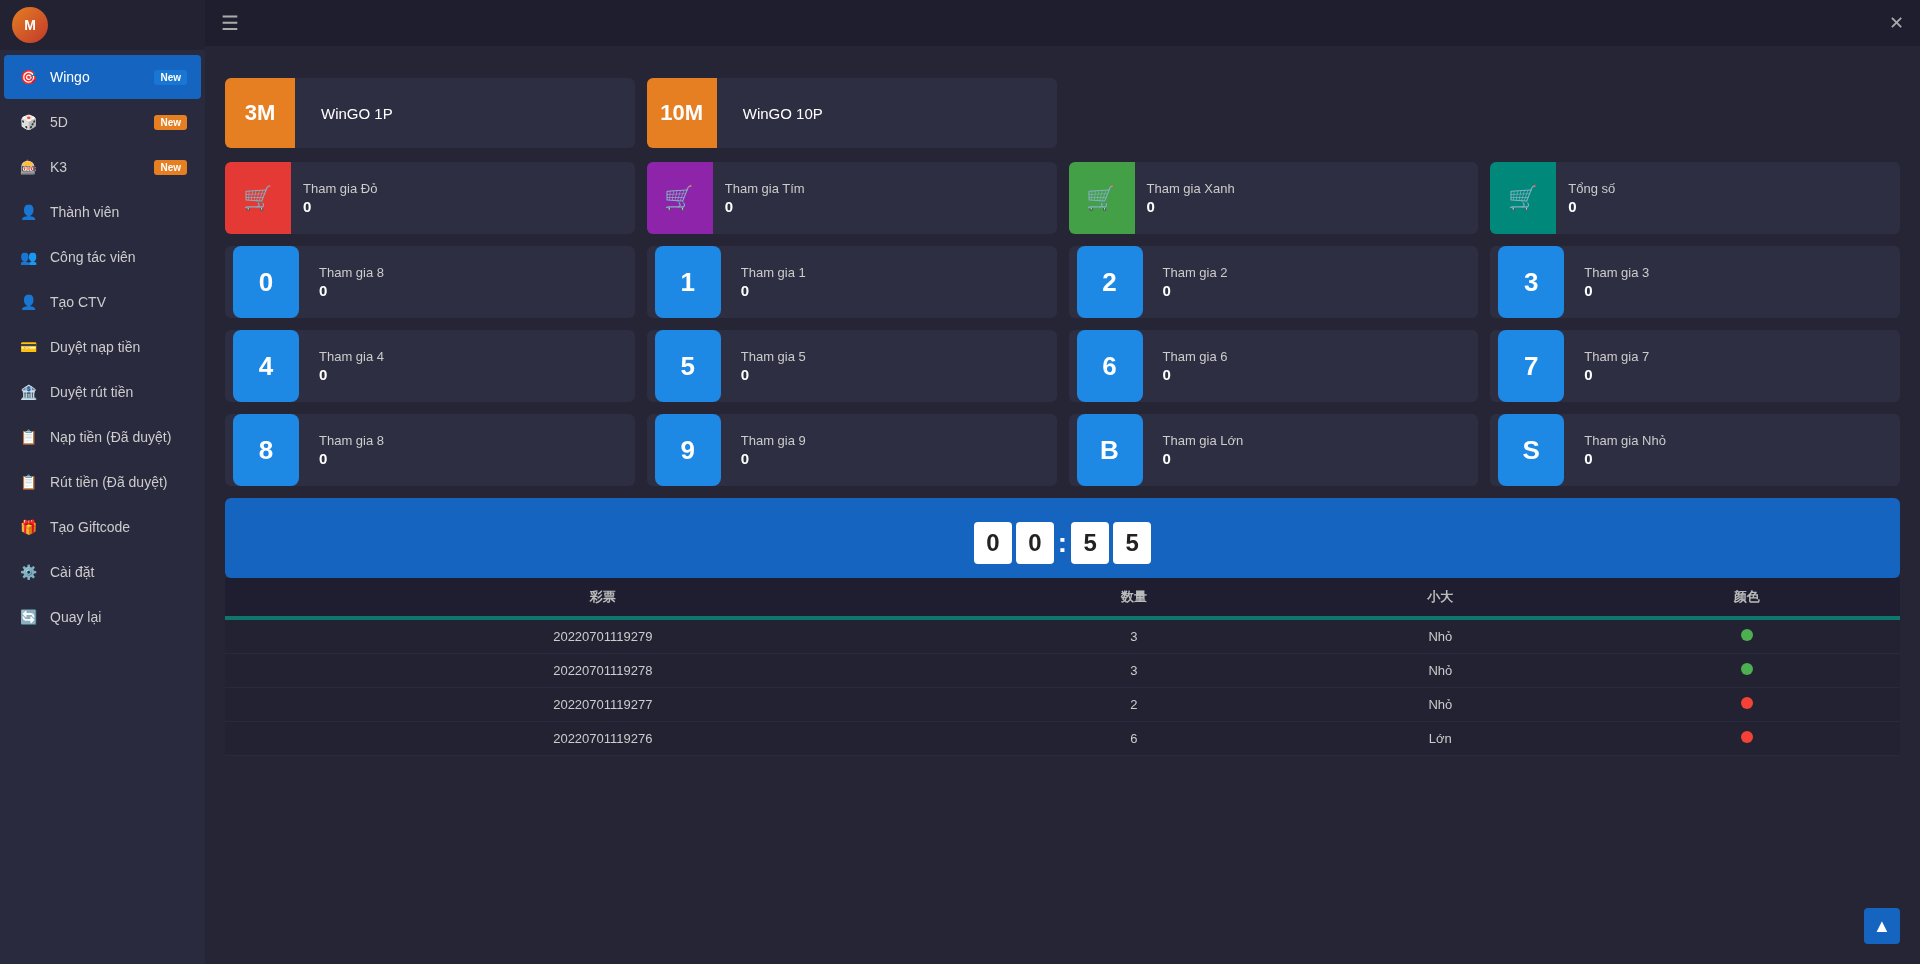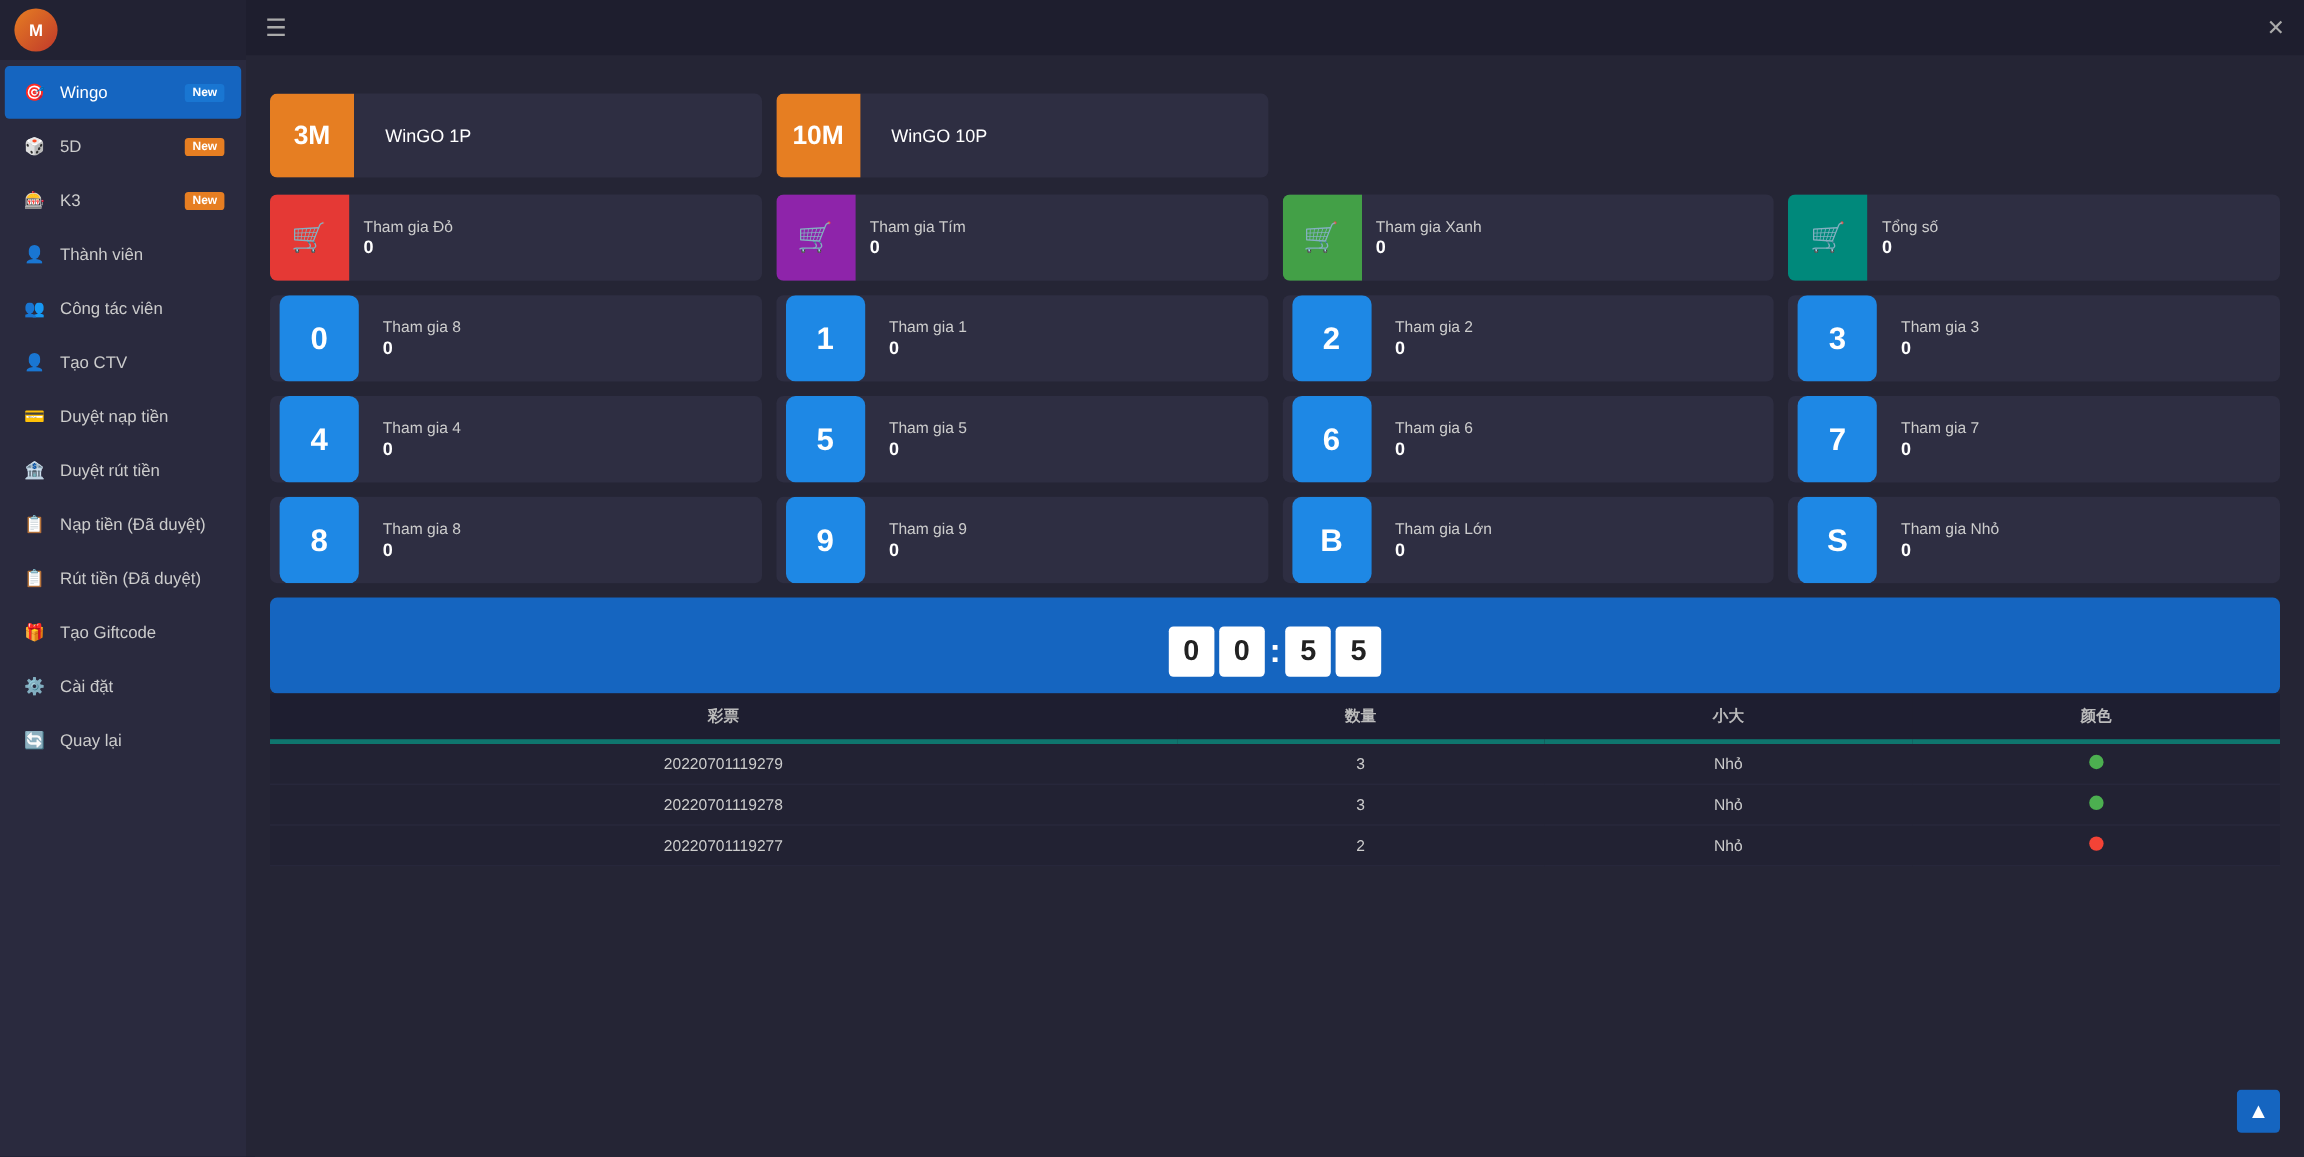--- a/index.html
+++ b/index.html
@@ -535,18 +535,24 @@
     <td class="text-green">3</td>
     <td>Nhỏ</td>
     <td><span class="color-dot green"></span></td>
   </tr>
           <tr>
     <td>20220701119277</td>
     <td class="text-red">2</td>
     <td>Nhỏ</td>
     <td><span class="color-dot red"></span></td>
   </tr>
+          <tr>
+    <td>20220701119276</td>
+    <td class="text-orange">6</td>
+    <td>Lớn</td>
+    <td><span class="color-dot red"></span></td>
+  </tr>
         </tbody>
     </table>
   </div>
 </div>
 
 <div class="scroll-to-top">▲</div>
 
 </body></html>

